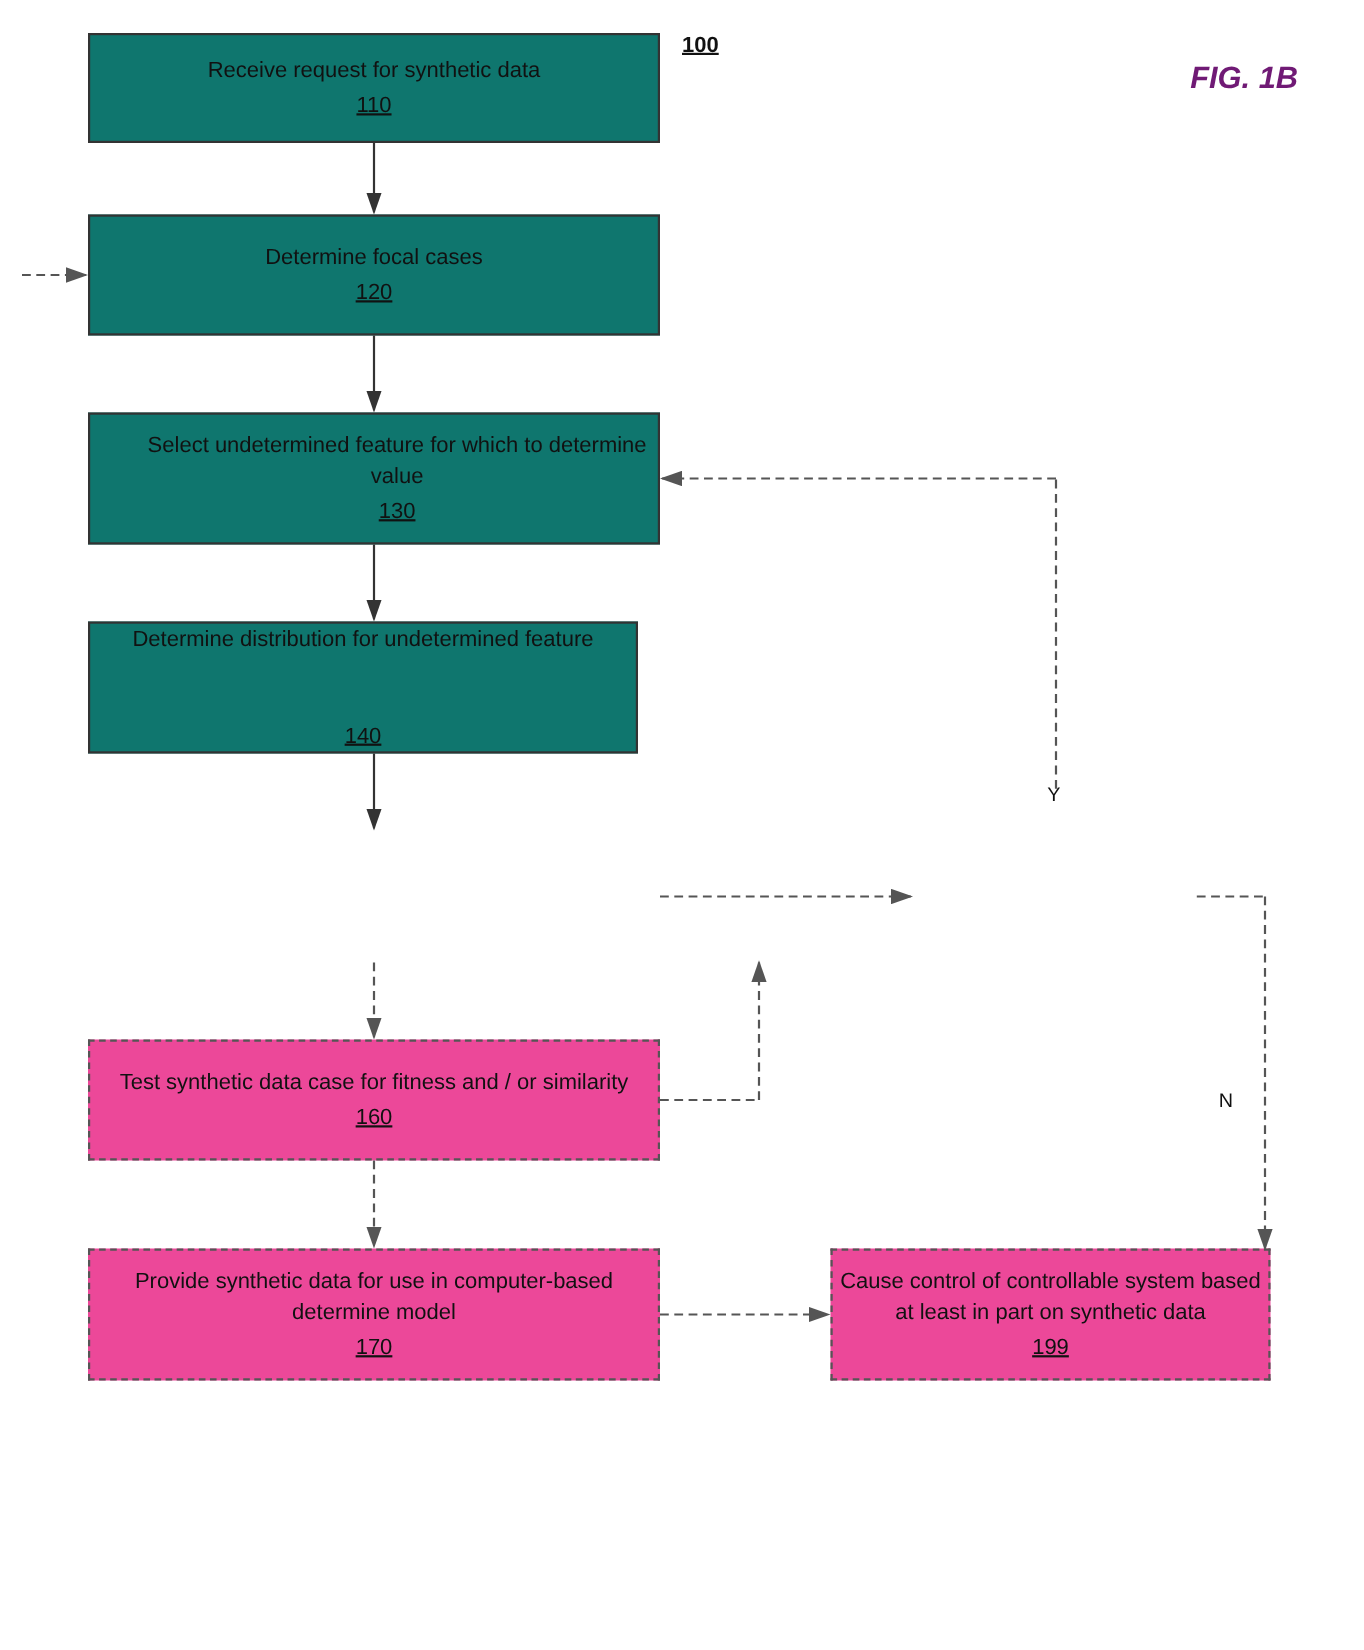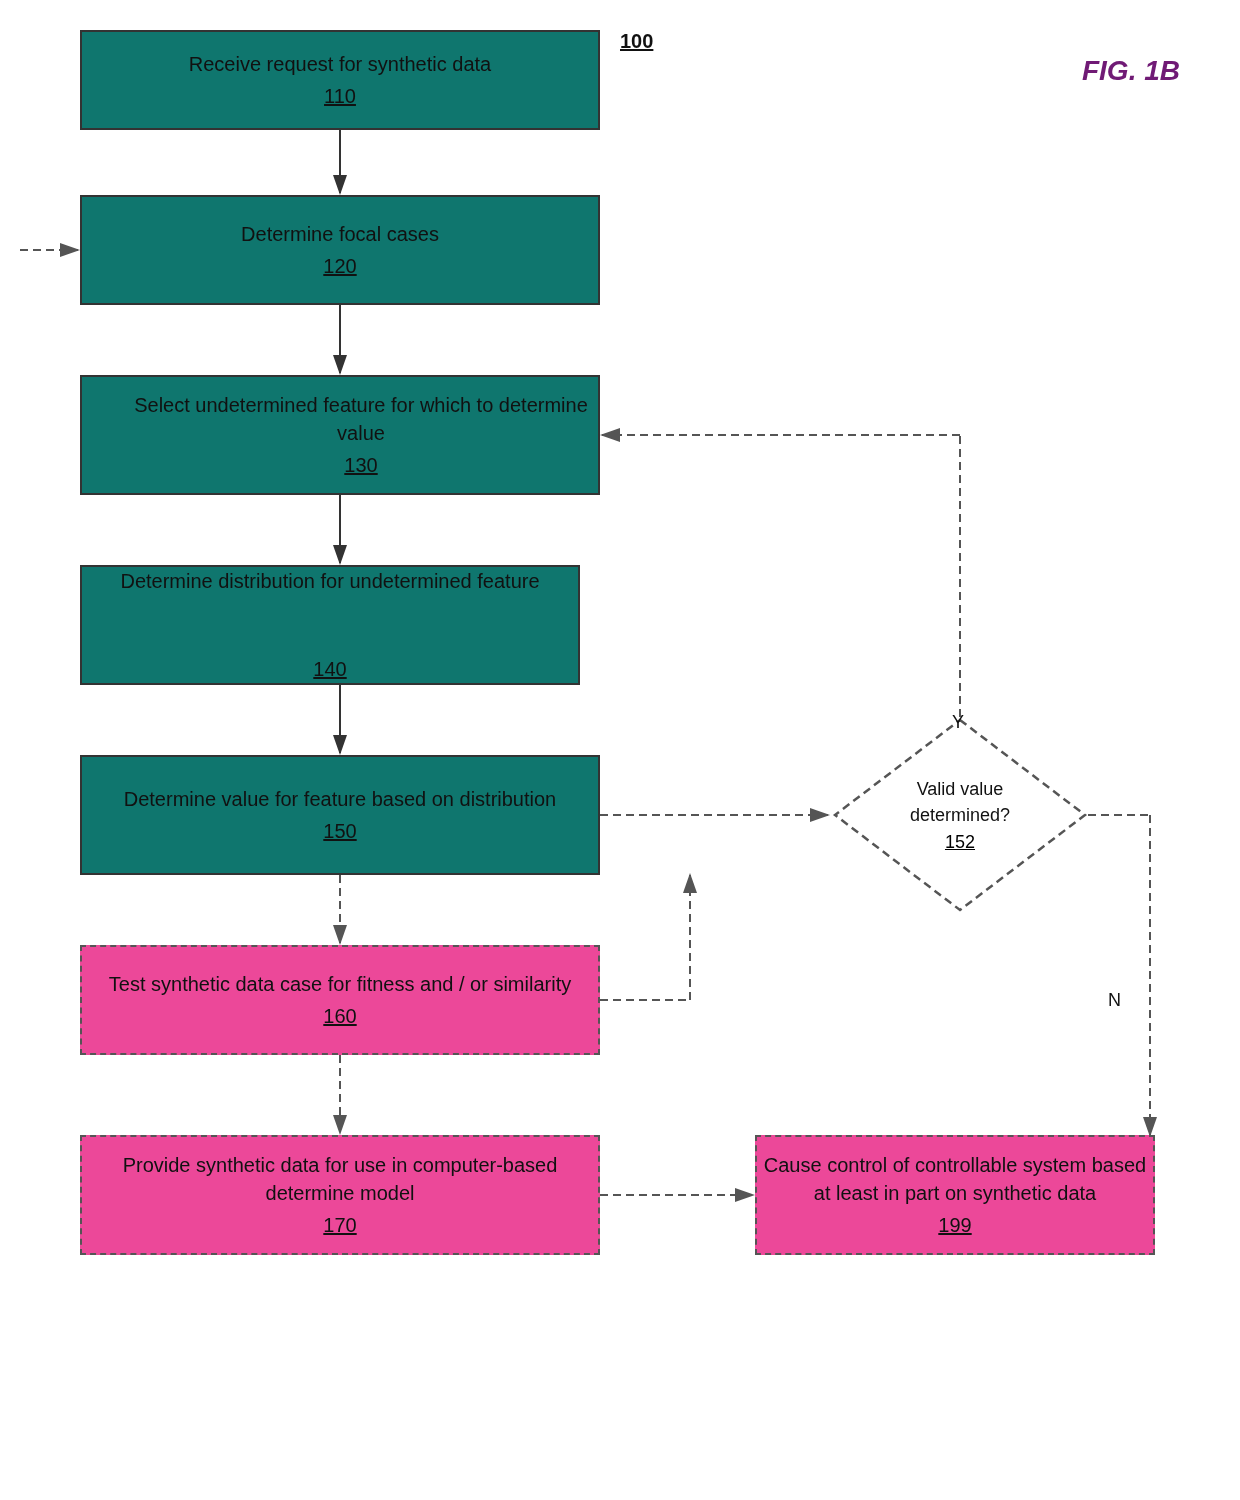--- a/index.html
+++ b/index.html
@@ -109,49 +109,36 @@
   <div class="solid-box" style="left:80px; top:375px; width:520px; height:120px;padding-left:42px;">
     <span>Select undetermined feature for which to determine value</span>
     <span class="ref-num">130</span>
   </div>
 
   <div class="solid-box" style="left:80px; top:565px; width:500px; height:120px;justify-content:space-between;">
     <span>Determine distribution for undetermined feature</span>
     <span class="ref-num">140</span>
   </div>
 
-  <div class="solid-box" style="left:80px; top:755px; width:520px; height:120px;">
-    <span>Determine value for feature based on distribution</span>
-    <span class="ref-num">150</span>
-  </div>
 
   <div class="dashed-box" style="left:80px; top:945px; width:520px; height:110px;">
     <span>Test synthetic data case for fitness and / or similarity</span>
     <span class="ref-num">160</span>
   </div>
 
   <div class="dashed-box" style="left:80px; top:1135px; width:520px; height:120px;">
     <span>Provide synthetic data for use in computer-based determine model</span>
     <span class="ref-num">170</span>
   </div>
 
   <div class="dashed-box" style="left:755px; top:1135px; width:400px; height:120px;">
     <span>Cause control of controllable system based at least in part on synthetic data</span>
     <span class="ref-num">199</span>
   </div>
 
-  <div style="position:absolute; left:830px; top:715px; width:260px; height:200px;">
-    <svg width="260" height="200" viewBox="0 0 260 200">
-      <polygon points="130,5 255,100 130,195 5,100" fill="white" stroke="#555" stroke-width="2.5" stroke-dasharray="8,5"></polygon>
-    </svg>
-    <div style="position:absolute;top:0;left:0;width:260px;height:200px;display:flex;flex-direction:column;align-items:center;justify-content:center;text-align:center;">
-      <span style="font-size:18px; color:#111; line-height:1.4; width:180px;">Valid value determined?</span>
-      <span style="font-size:18px; text-decoration:underline; margin-top:4px;">152</span>
-    </div>
-  </div>
 
   <div style="position:absolute; left:952px; top:712px; font-size:18px; color:#111;">Y</div>
 
   <div style="position:absolute; left:1108px; top:990px; font-size:18px; color:#111;">N</div>
 
   <svg class="arrows">
     <defs>
 
       <marker id="arrowSolid" markerWidth="10" markerHeight="7" refX="9" refY="3.5" orient="auto">
         <polygon points="0 0, 10 3.5, 0 7" fill="#333"></polygon>

